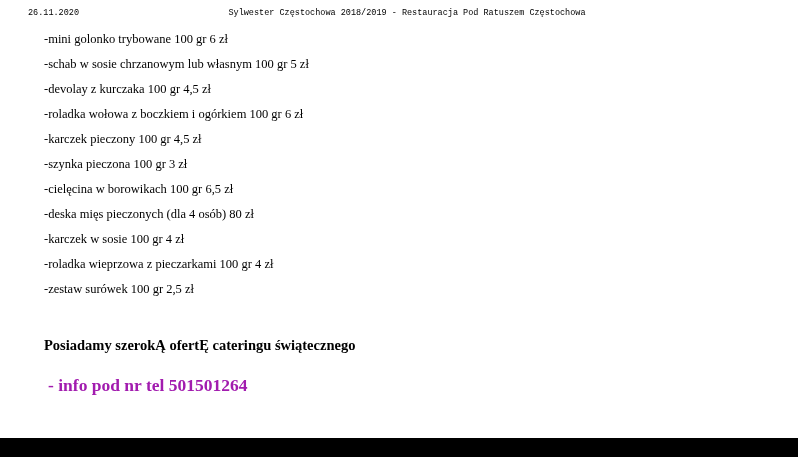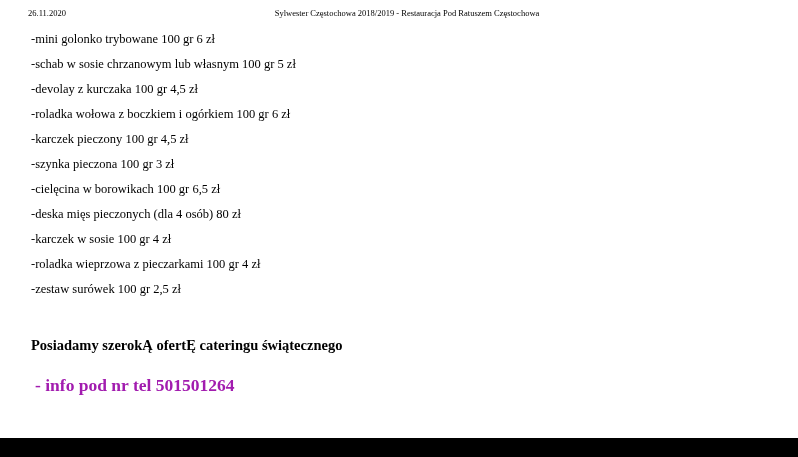--- a/index.html
+++ b/index.html
@@ -20,42 +20,42 @@
     width: 798px;
     height: 457px;
     box-sizing: border-box;
   }
   .header {
     position: absolute;
     top: 8px;
     left: 0;
     width: 798px;
     height: 14px;
-    font-family: Liberation Serif, serif;
+    font-family: Liberation Mono, monospace;
     font-size: 8.5px;
     color: #000000;
   }
   .header-date {
     position: absolute;
     left: 28px;
     top: 0;
     white-space: nowrap;
   }
   .header-title {
     position: absolute;
     left: 8px;
     top: 0;
     width: 798px;
     text-align: center;
     white-space: nowrap;
   }
   .content {
     position: absolute;
     top: 27px;
-    left: 31px;
+    left: 44px;
     width: 730px;
   }
   .menu-line {
     font-family: "Liberation Serif", serif;
     font-size: 12.5px;
     line-height: 25px;
     color: #000000;
     white-space: nowrap;
   }
   .spacer-block {

